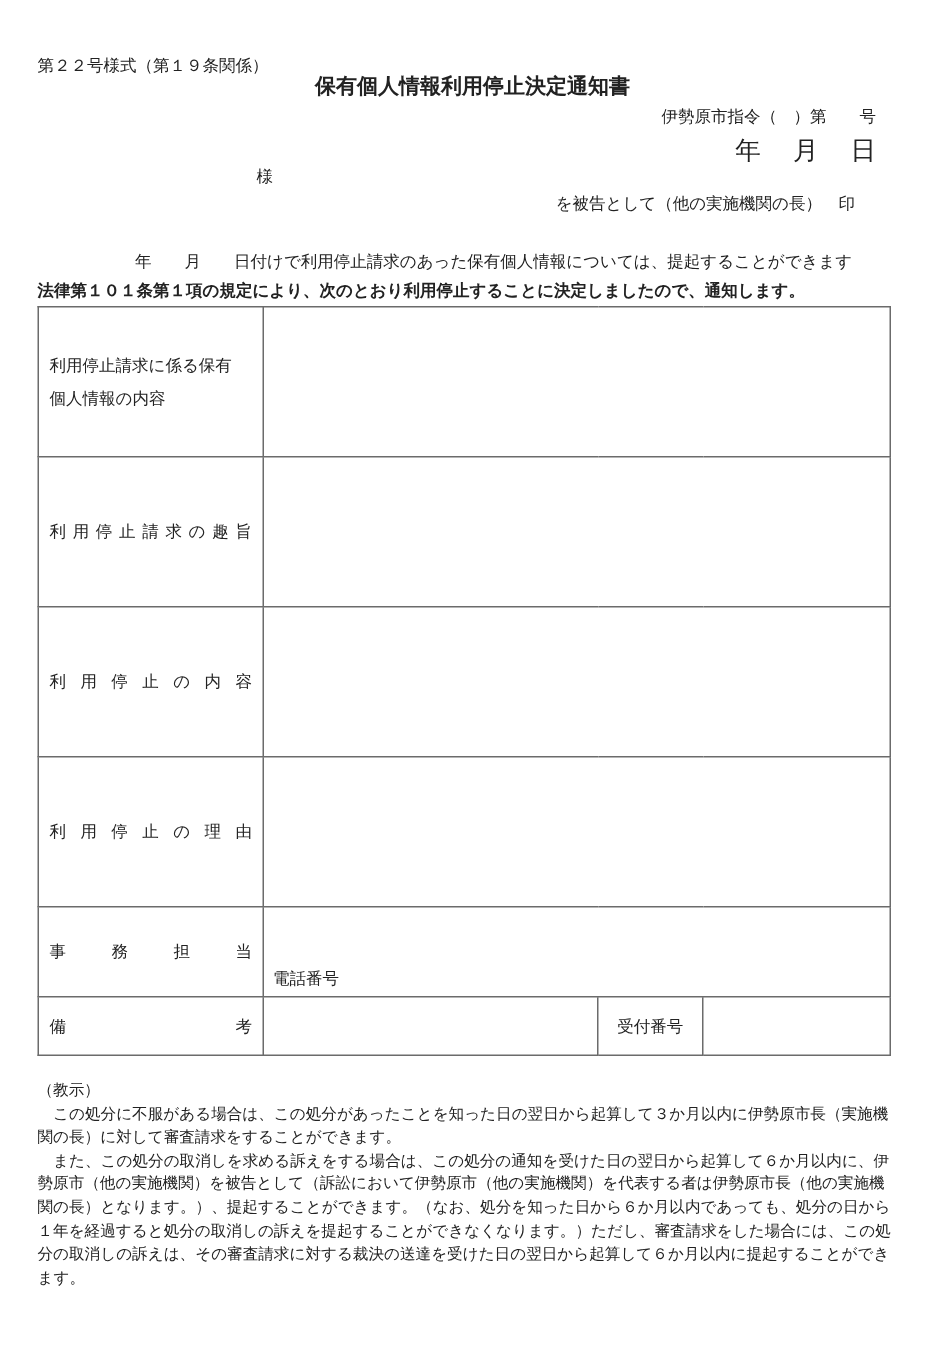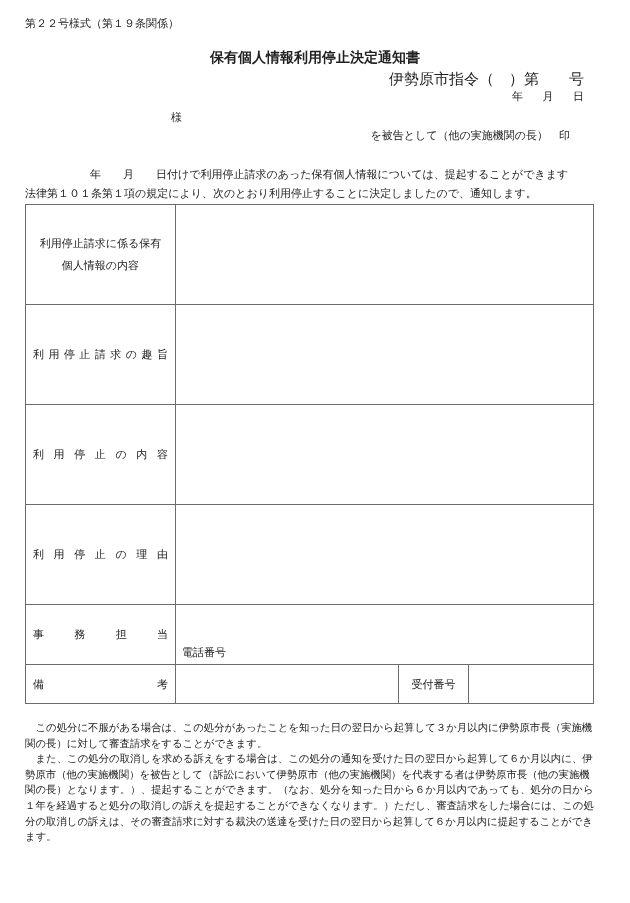--- a/index.html
+++ b/index.html
@@ -2,35 +2,35 @@
 <html><head>
 <meta charset="utf-8">
 <style>
   html, body { margin: 0; padding: 0; }
   body {
     width: 630px; height: 903px; background: #ffffff; position: relative;
     font-family: "DejaVu Serif", "Liberation Serif", serif;
     color: #222; font-size: 11px; overflow: hidden;
   }
   .abs { position: absolute; white-space: nowrap; }
-  .form-no { left: 25px; top: 16px; font-size: 11px; }
+  .form-no { left: 25px; top: 36px; font-size: 11px; }
   .title { left: 0; width: 630px; top: 49px; text-align: center; font-size: 14px; font-weight: bold; }
-  .docnum { right: 46px; top: 70px; font-size: 15px; margin-left: 15px; }
-  .date { right: 46px; top: 89px; font-size: 11px; word-spacing: 16px; }
+  .docnum { right: 46px; top: 70px; font-size: 11px; margin-left: 15px; }
+  .date { right: 46px; top: 89px; font-size: 17px; word-spacing: 16px; }
   .addressee { left: 171px; top: 110px; font-size: 11px; }
   .issuer { right: 60px; top: 128px; font-size: 11px; }
   .intro1 { left: 90px; top: 167px; font-size: 11px; }
-  .intro2 { left: 25px; top: 186px; font-size: 11px; }
+  .intro2 { left: 25px; top: 186px; font-size: 11px; font-weight: bold; }
 
   table.form {
     position: absolute; left: 25px; top: 204px; width: 568px;
     border-collapse: collapse; table-layout: fixed;
   }
   table.form td { border: 1px solid #6b6b6b; padding: 0; vertical-align: middle; font-size: 11px; }
-  .lbl { width: 150px; padding-left: 7px !important; padding-right: 7px !important; box-sizing: border-box; text-align: center; }
+  .lbl { width: 150px; padding-left: 7px !important; padding-right: 7px !important; box-sizing: border-box; }
   .r100 { height: 100px; }
   .r61 { height: 60px; }
   .r40 { height: 39px; }
   .lbl-wrap { line-height: 22px; }
   .spread { display: flex; justify-content: space-between; }
   .phone { vertical-align: bottom !important; padding: 0 0 4px 6px !important; }
   .ukenum { text-align: center; }
 
   .notes { position: absolute; left: 25px; top: 720px; width: 575px; font-size: 10.4px; line-height: 15.6px; }
   .notes p { margin: 0; }
@@ -135,15 +135,16 @@
       </div>
     </td>
     <td></td>
     <td class="ukenum">受付番号</td>
     <td></td>
   </tr>
 </tbody>
   </table>
 
 <div class="notes">
+  <p>（教示）</p>
   <p class="indent">この処分に不服がある場合は、この処分があったことを知った日の翌日から起算して３か月以内に伊勢原市長（実施機関の長）に対して審査請求をすることができます。</p>
   <p class="indent">また、この処分の取消しを求める訴えをする場合は、この処分の通知を受けた日の翌日から起算して６か月以内に、伊勢原市（他の実施機関）を被告として（訴訟において伊勢原市（他の実施機関）を代表する者は伊勢原市長（他の実施機関の長）となります。）、提起することができます。（なお、処分を知った日から６か月以内であっても、処分の日から１年を経過すると処分の取消しの訴えを提起することができなくなります。）ただし、審査請求をした場合には、この処分の取消しの訴えは、その審査請求に対する裁決の送達を受けた日の翌日から起算して６か月以内に提起することができます。</p>
 </div>
 
 </body></html>

